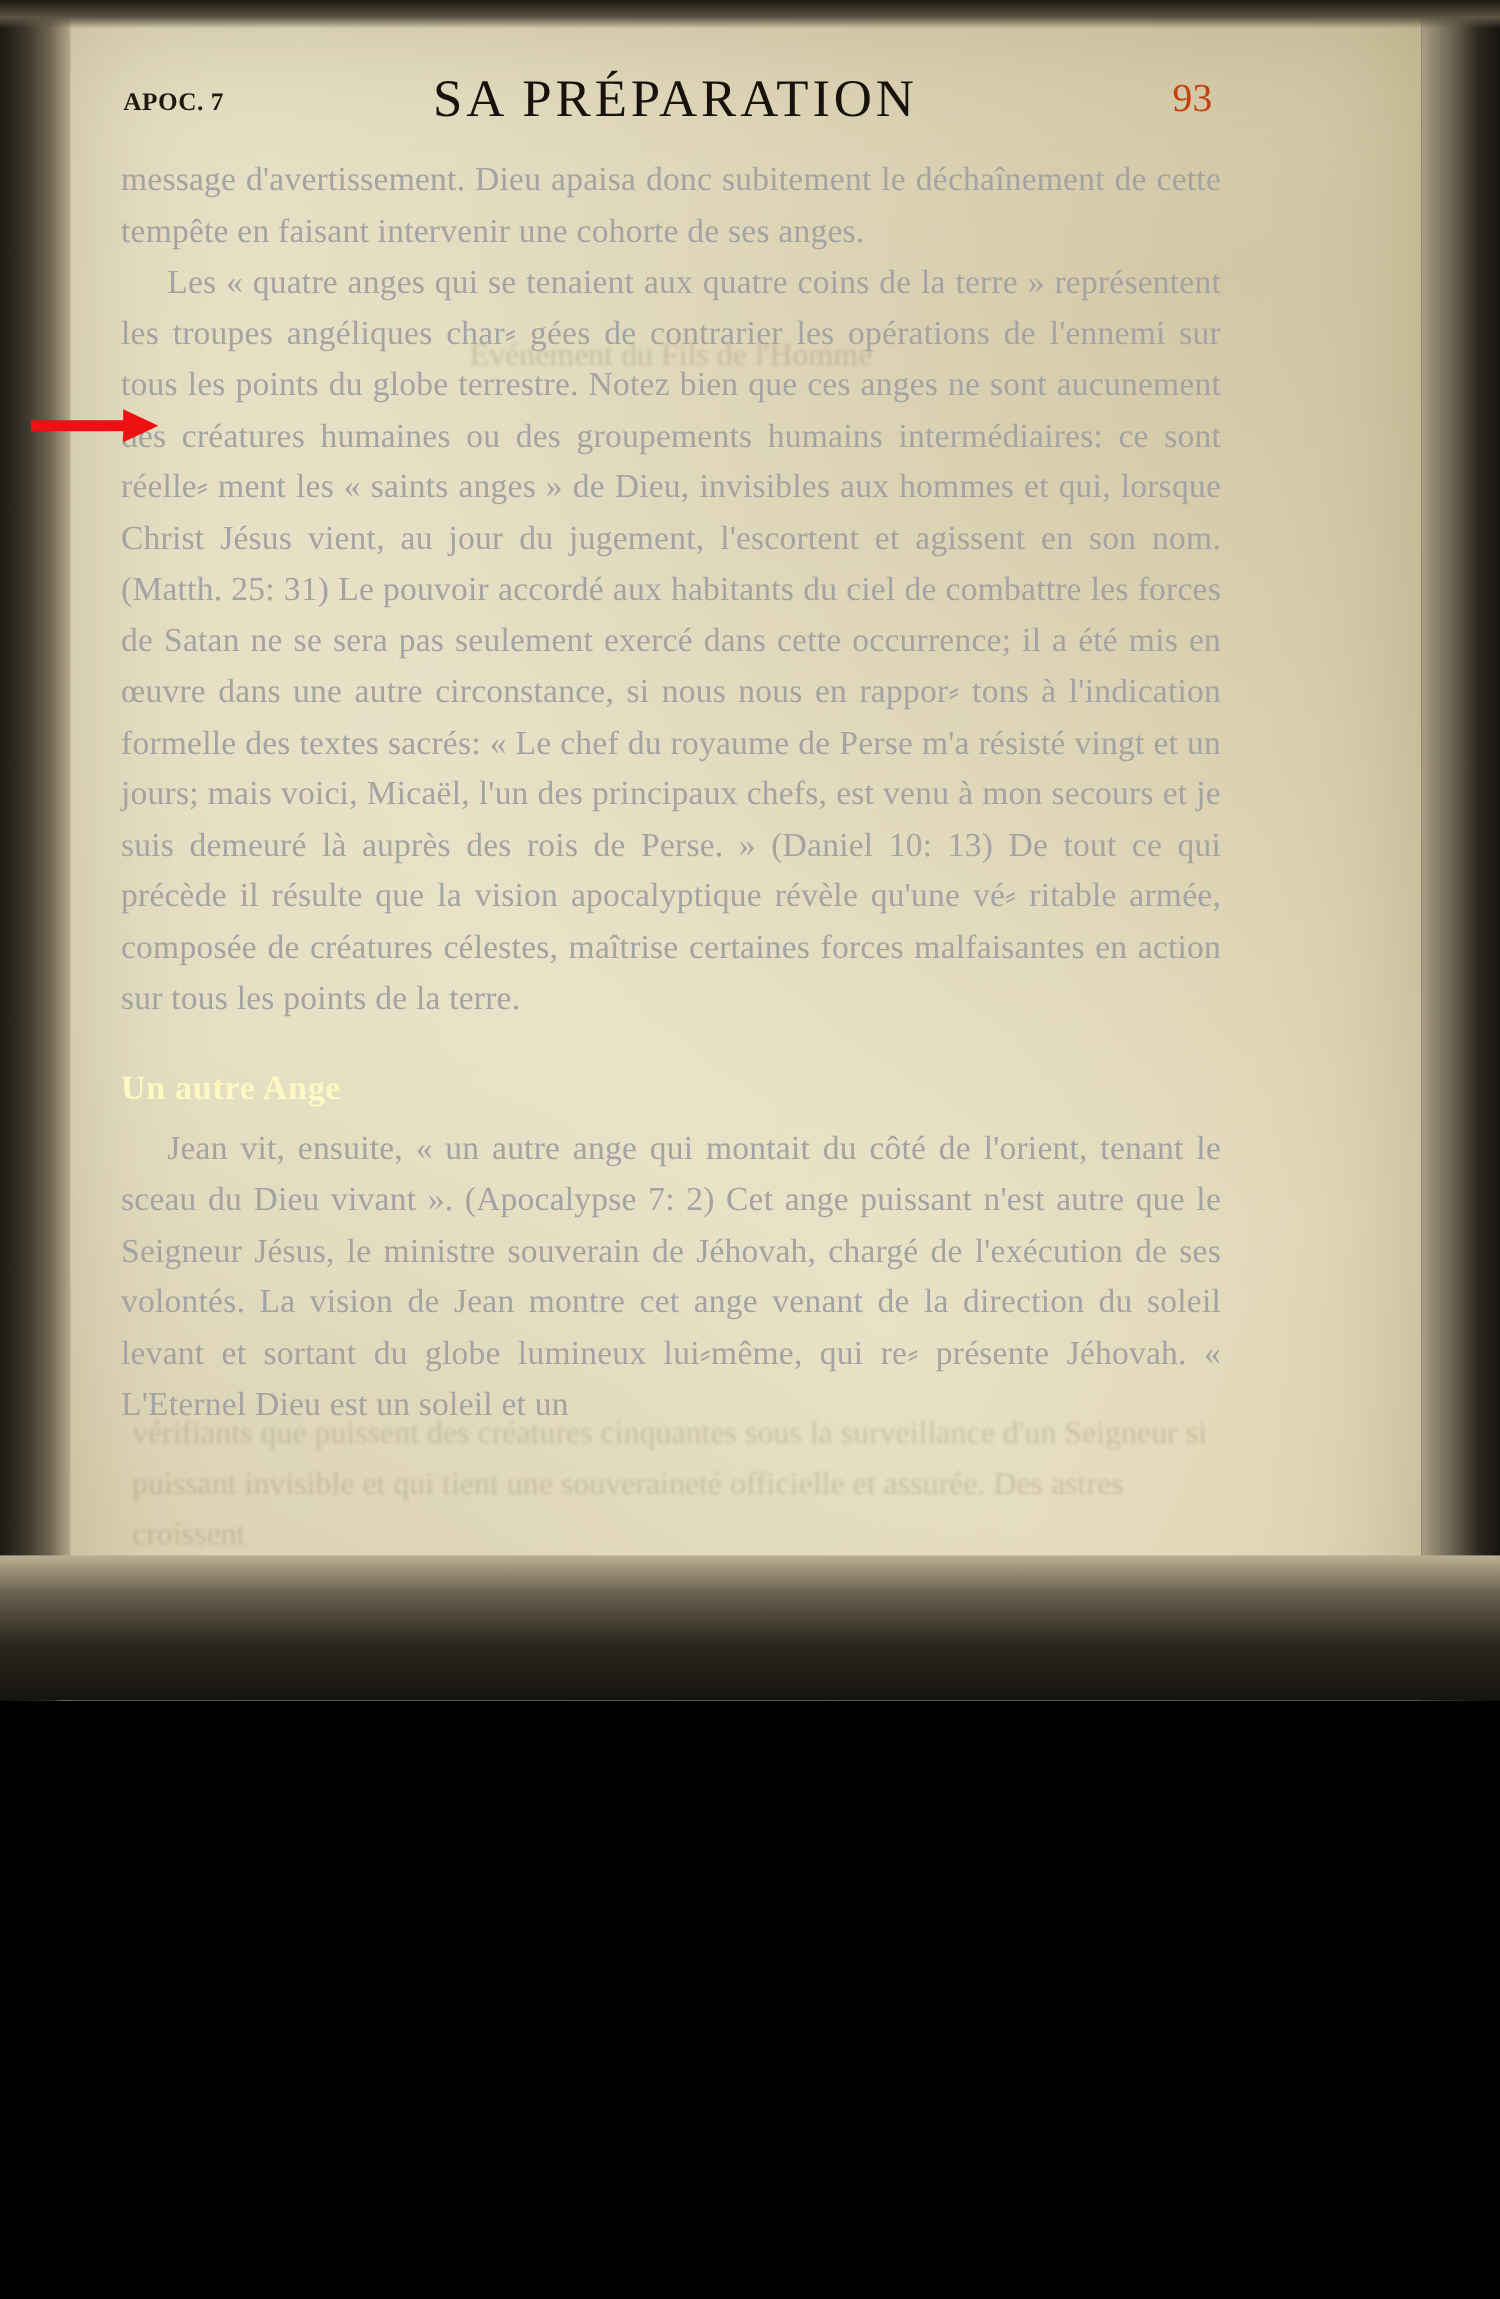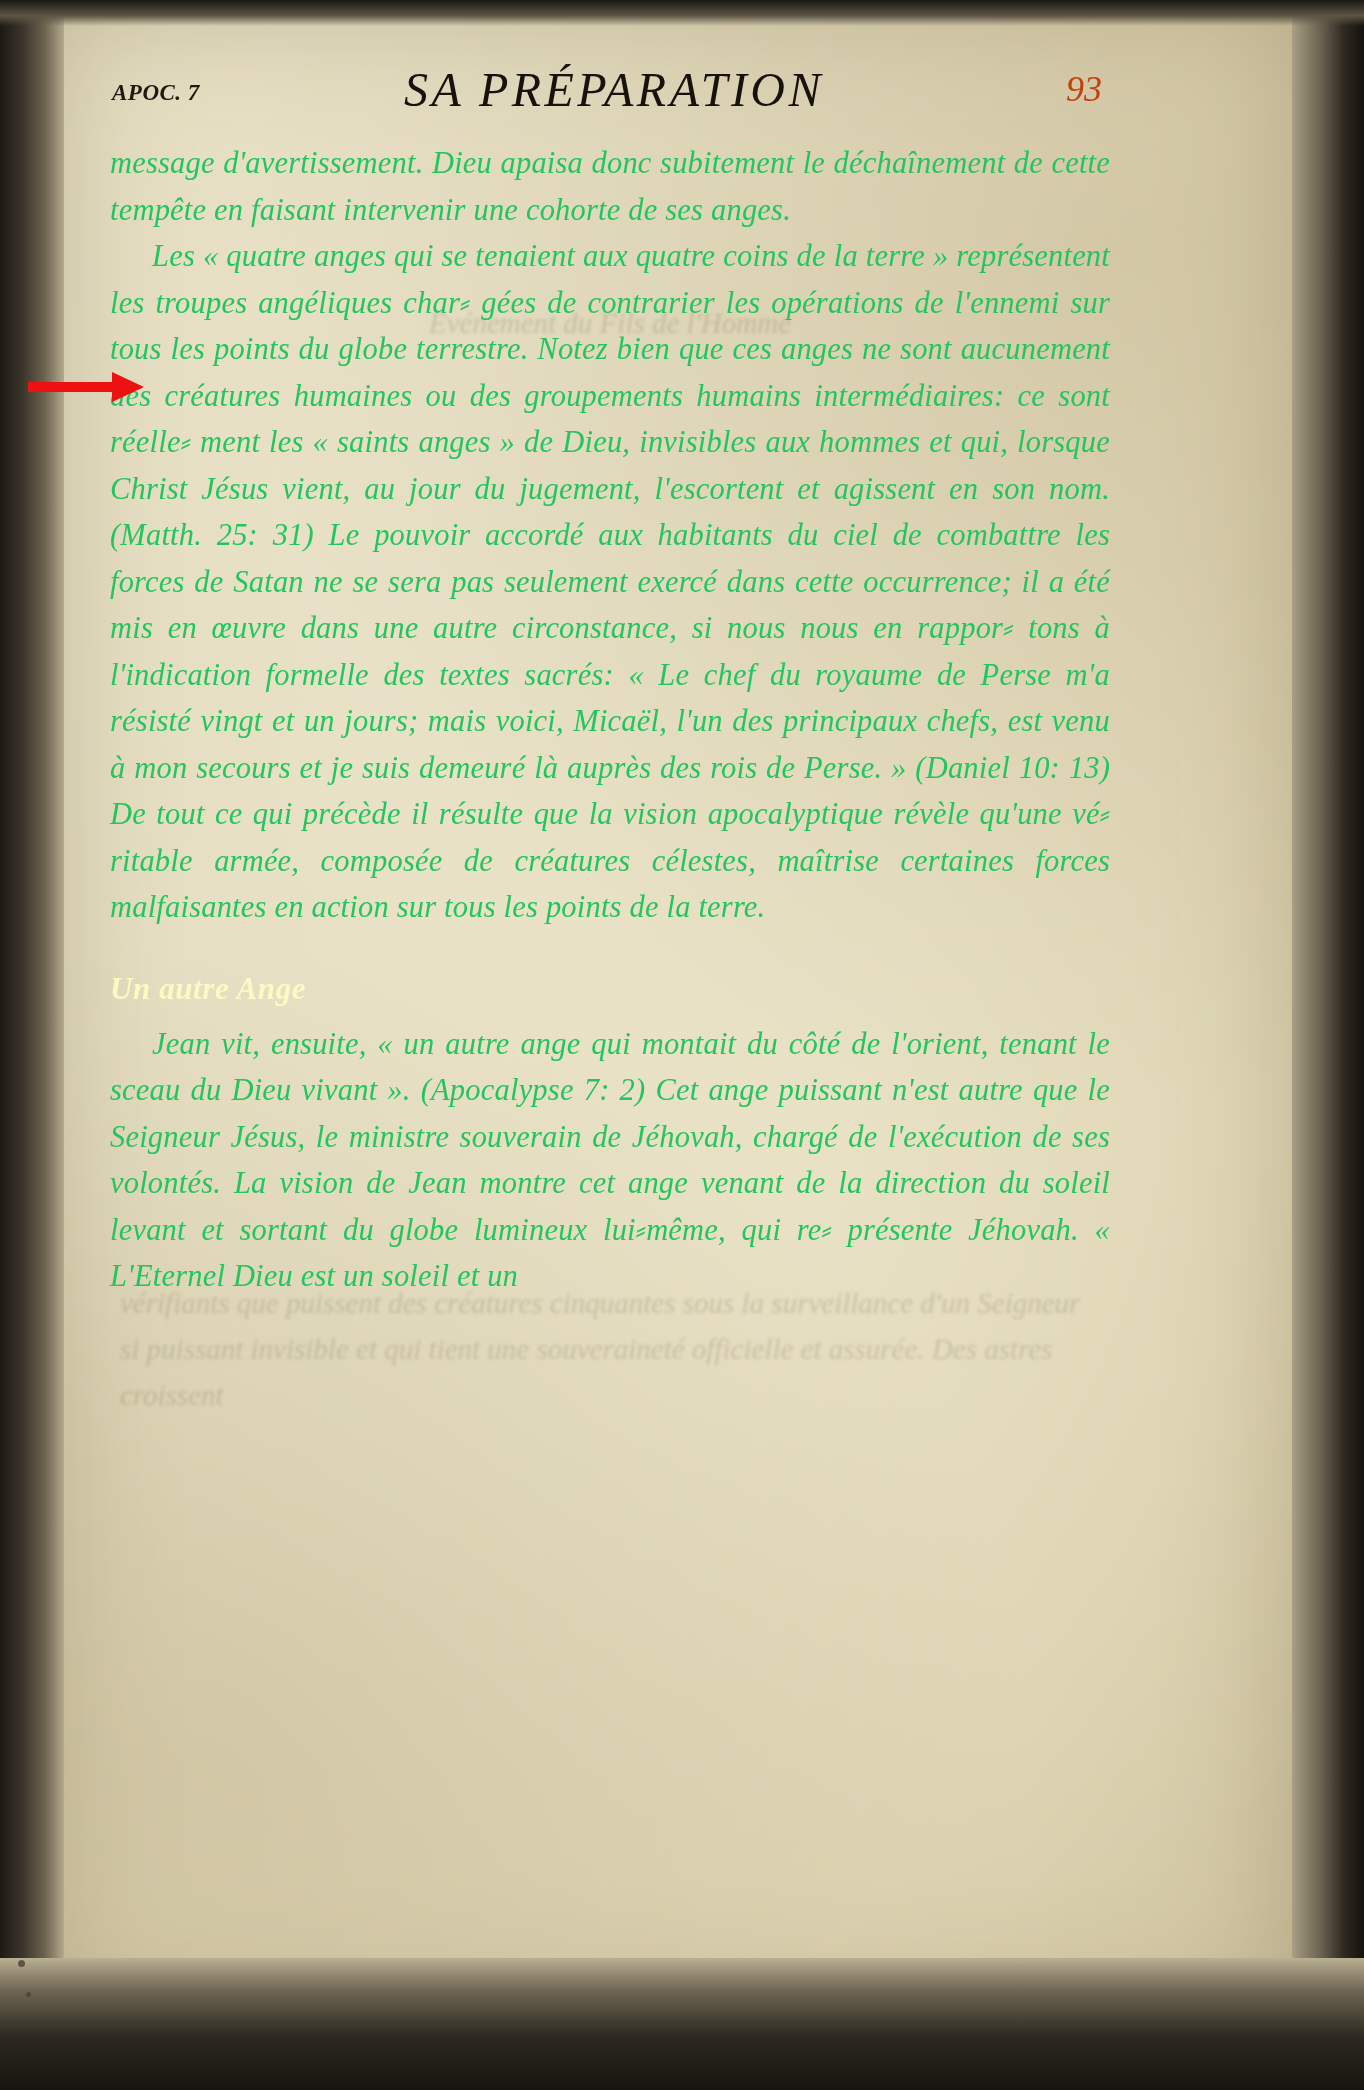--- a/index.html
+++ b/index.html
@@ -10,25 +10,24 @@
   body {
     width: 1364px;
     height: 2090px;
     overflow: hidden;
   }
 
   
   .scan {
     position: relative;
     width: 1364px;
-    height: 2090px;
+    height: 1546px;
     background: #0b0a07;
     overflow: hidden;
     font-family: "Liberation Serif", serif;
-    font-style: italic;
   }
 
   
   .gutter-left {
     position: absolute;
     left: 0; top: 0;
     width: 64px; height: 2090px;
     background: linear-gradient(to right,#1d1a14 0%, #3a342a 35%, #6d6350 70%, #b3a98c 100%);
     z-index: 5;
   }
@@ -120,21 +119,21 @@
     margin-left: 32px;
   }
 
   p.body {
     margin: 0 0 0 0;
     font-family: "Liberation Serif", serif;
     font-size: 30.5px;
     line-height: 46.5px;
     text-align: justify;
     text-justify: inter-word;
-    color: #22c55e;
+    color: #a3a3a3;
     letter-spacing: 0.2px;
     -webkit-font-smoothing: none;
   }
   p.body + p.body { margin-top: 0; }
   p.indent { text-indent: 42px; }
 
   h2.subhead {
     font-family: "Liberation Serif", serif;
     font-size: 31px;
     font-weight: 700;

